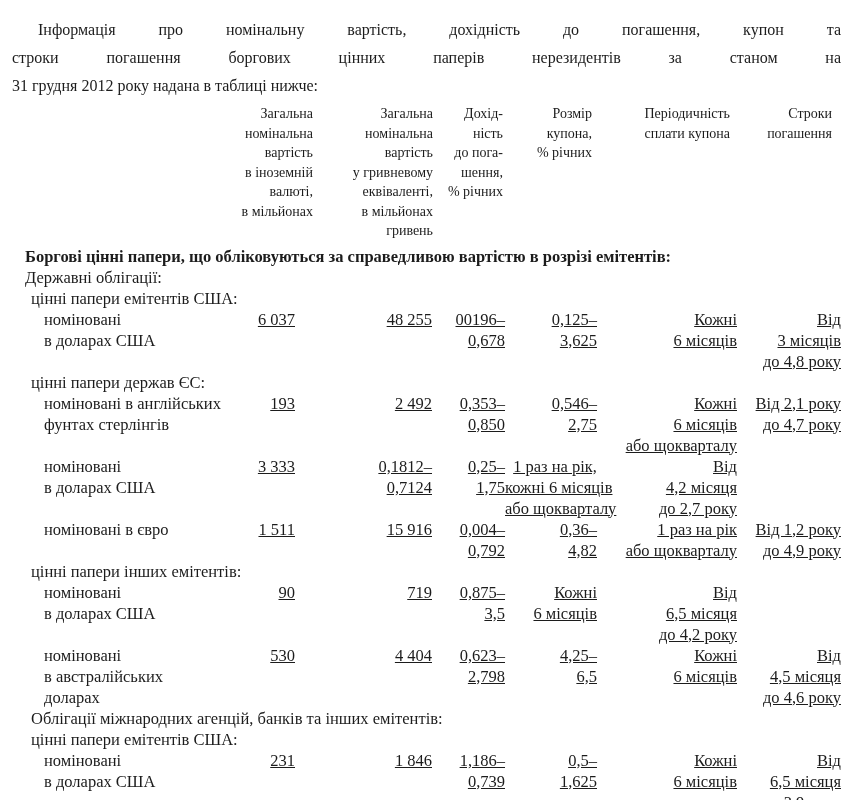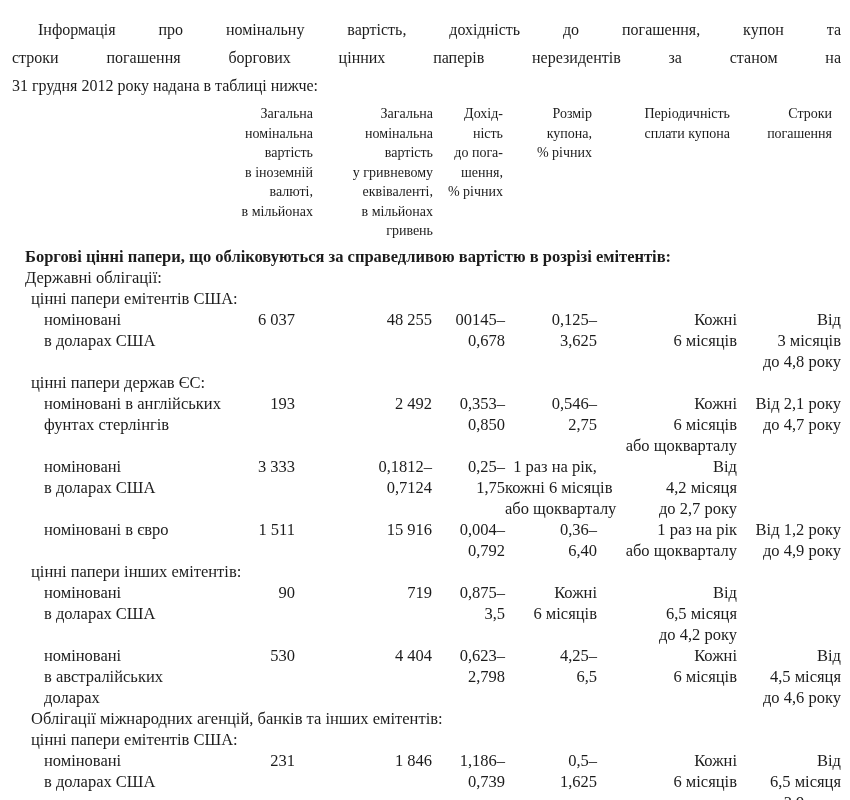--- a/index.html
+++ b/index.html
@@ -18,21 +18,21 @@
   .thead {
     display:grid; grid-template-columns:210px 91px 120px 70px 89px 138px 102px;
     font-size:14px; line-height:19.5px; margin:0 0 5px 0;
   }
   .thead .hcell { white-space:pre; text-align:right; }
   .thead .hspacer { white-space:pre; }
   
   .tbody { font-size:16.5px; line-height:21px; }
   .trow { display:grid; grid-template-columns:200px 83px 137px 73px 92px 140px 104px; }
   .cell { white-space:pre; }
-  .cell.num { text-align:right; }
+  .cell.num { text-align:right;text-decoration:underline; }
   .cell.label { text-align:left;margin-left:13px; }
   .section-label { grid-column:1 / -1; }
   .lvl0 { padding-left:0; }
   .lvl1 { padding-left:6px; }
   .lvl2 { padding-left:19px; }
   .bold { font-weight:bold; }
 </style>
 </head>
 <body>
 
@@ -85,21 +85,21 @@
 
     <div class="trow">
       <div class="cell label section-label lvl1">цінні папери емітентів США:</div>
     </div>
 
     <div class="trow">
       <div class="cell label lvl2">номіновані
 в доларах США</div>
       <div class="cell num">6 037</div>
       <div class="cell num">48 255</div>
-      <div class="cell num">00145–
+      <div class="cell num">00196–
 0,678</div>
       <div class="cell num">0,125–
 3,625</div>
       <div class="cell num">Кожні
 6 місяців</div>
       <div class="cell num">Від
 3 місяців
 до 4,8 року</div>
     </div>
 
@@ -139,21 +139,21 @@
 до 2,7 року</div>
     </div>
 
     <div class="trow">
       <div class="cell label lvl2">номіновані в євро</div>
       <div class="cell num">1 511</div>
       <div class="cell num">15 916</div>
       <div class="cell num">0,004–
 0,792</div>
       <div class="cell num">0,36–
-6,40</div>
+4,82</div>
       <div class="cell num">1 раз на рік
 або щокварталу</div>
       <div class="cell num">Від 1,2 року
 до 4,9 року</div>
     </div>
 
     <div class="trow">
       <div class="cell label section-label lvl1">цінні папери інших емітентів:</div>
     </div>
 

